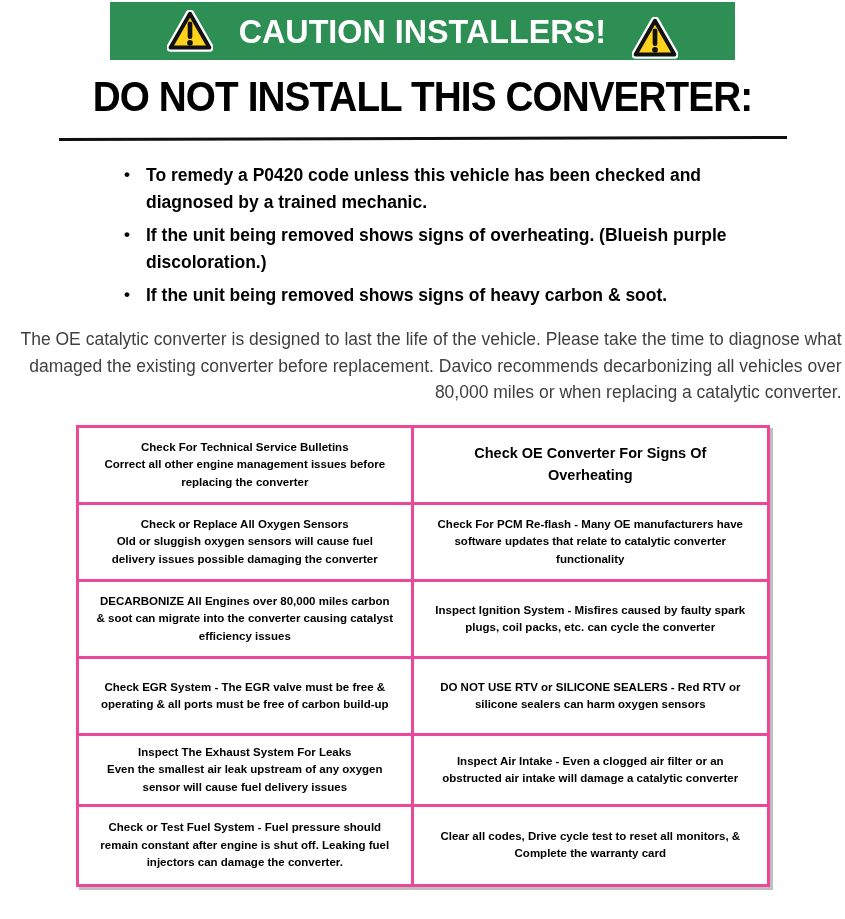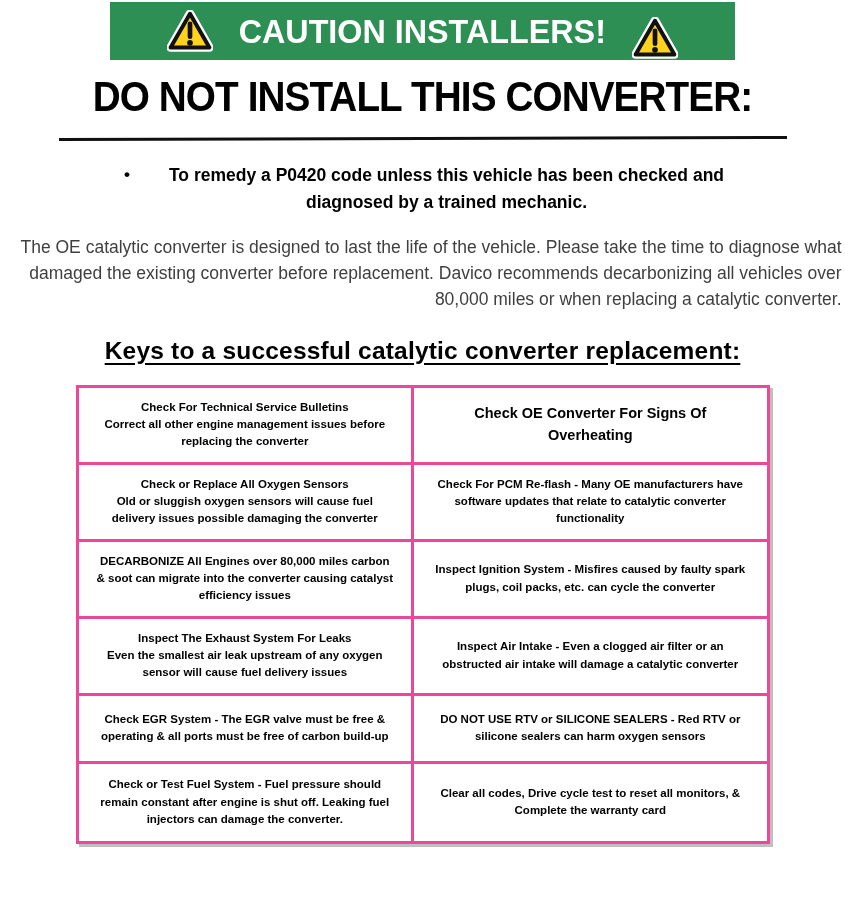--- a/index.html
+++ b/index.html
@@ -73,21 +73,20 @@
     padding: 0 0 0 2px;
     list-style: none;
   }
   .warning-list li {
     position: relative;
     padding-left: 22px;
     font-size: 17.5px;
     font-weight: 700;
     line-height: 1.57;
     margin-bottom: 5px;
-    text-align: center;
   }
   .warning-list li::before {
     content: "•";
     position: absolute;
     left: 0;
     top: 0;
     font-size: 17px;
   }
 
   
@@ -156,51 +155,52 @@
       <circle cx="32" cy="45.5" r="4" fill="#111111"></circle>
     </svg>
   </div>
 
   <h1 class="headline">DO NOT INSTALL THIS CONVERTER:</h1>
 
   <hr class="divider">
 
   <ul class="warning-list">
     <li>To remedy a P0420 code unless this vehicle has been checked and diagnosed by a trained mechanic.</li>
+    <li>If the unit being removed shows signs of overheating. (Blueish purple discoloration.)</li>
+    <li>If the unit being removed shows signs of heavy carbon &amp; soot.</li>
   </ul>
 
   <p class="body-paragraph">The OE catalytic converter is designed to last the life of the vehicle. Please take the time to diagnose what damaged the existing converter before replacement. Davico recommends decarbonizing all vehicles over 80,000 miles or when replacing a catalytic converter.</p>
 
-  <h2 class="section-heading">Keys to a successful catalytic converter replacement:</h2>
 
   <table class="tips-table">
     <tbody>
       <tr>
         <td class="col-left">Check For Technical Service Bulletins
 Correct all other engine management issues before replacing the converter</td>
         <td class="col-right">Check OE Converter For Signs Of Overheating</td>
       </tr>
       <tr>
         <td class="col-left">Check or Replace All Oxygen Sensors
 Old or sluggish oxygen sensors will cause fuel delivery issues possible damaging the converter</td>
         <td class="col-right">Check For PCM Re-flash - Many OE manufacturers have software updates that relate to catalytic converter functionality</td>
       </tr>
       <tr>
         <td class="col-left">DECARBONIZE All Engines over 80,000 miles carbon &amp; soot can migrate into the converter causing catalyst efficiency issues</td>
         <td class="col-right">Inspect Ignition System - Misfires caused by faulty spark plugs, coil packs, etc. can cycle the converter</td>
       </tr>
       <tr>
+        <td class="col-left">Check EGR System - The EGR valve must be free &amp; operating &amp; all ports must be free of carbon build-up</td>
+        <td class="col-right">DO NOT USE RTV or SILICONE SEALERS - Red RTV or silicone sealers can harm oxygen sensors</td>
+      </tr>
+      <tr>
         <td class="col-left">Inspect The Exhaust System For Leaks
 Even the smallest air leak upstream of any oxygen sensor will cause fuel delivery issues</td>
         <td class="col-right">Inspect Air Intake - Even a clogged air filter or an obstructed air intake will damage a catalytic converter</td>
       </tr>
       <tr>
-        <td class="col-left">Check EGR System - The EGR valve must be free &amp; operating &amp; all ports must be free of carbon build-up</td>
-        <td class="col-right">DO NOT USE RTV or SILICONE SEALERS - Red RTV or silicone sealers can harm oxygen sensors</td>
-      </tr>
-      <tr>
         <td class="col-left">Check or Test Fuel System - Fuel pressure should remain constant after engine is shut off.  Leaking fuel injectors can damage the converter.</td>
         <td class="col-right">Clear all codes,  Drive cycle test to reset all monitors, &amp; Complete the warranty card</td>
       </tr>
     </tbody>
   </table>
 
 </div>
 
 </body></html>

